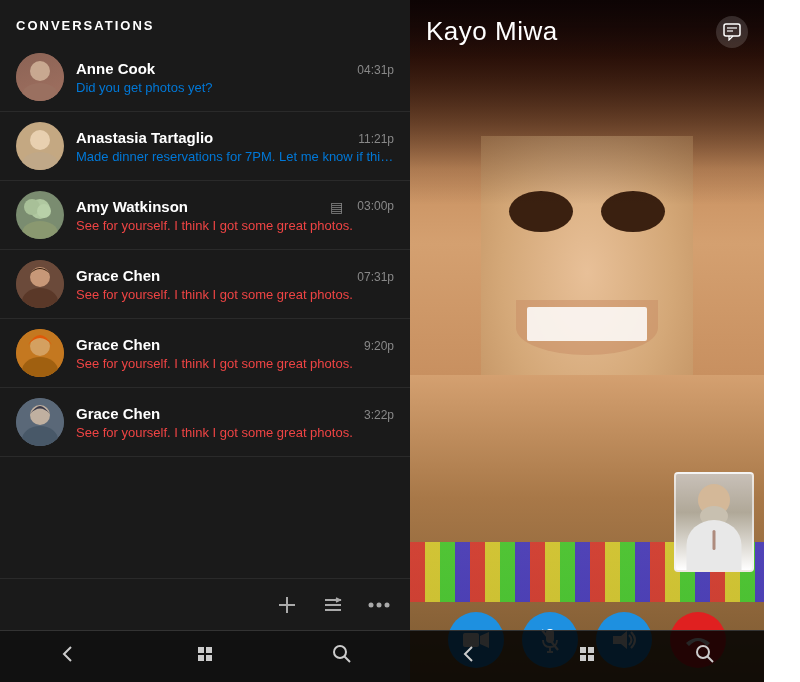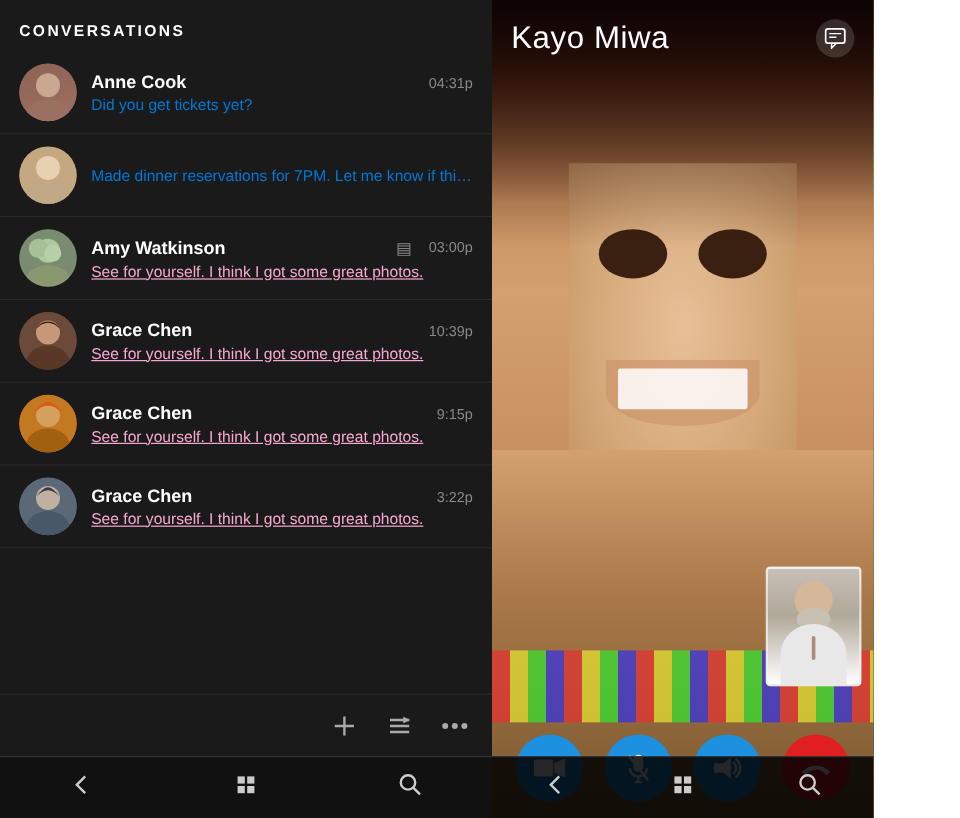--- a/index.html
+++ b/index.html
@@ -85,22 +85,21 @@
 
     .conv-preview {
       color: #0078d7;
       font-size: 13px;
       white-space: nowrap;
       overflow: hidden;
       text-overflow: ellipsis;
     }
 
     .conv-preview.gray {
-      color: #f9a8d4;
-      text-decoration: underline;
+      color: #ef4444;
     }
 
     .msg-icon {
       color: #888;
       font-size: 14px;
       margin-top: 2px;
     }
 
     
     .left-bottom-bar {
@@ -133,21 +132,21 @@
     }
 
     .nav-icon {
       color: #ccc;
       font-size: 18px;
       cursor: pointer;
     }
 
     
     .right-panel {
-      width: 318px;
+      width: 354px;
       height: 682px;
       position: relative;
       background: #000;
       flex-shrink: 0;
     }
 
     .video-bg {
       width: 100%;
       height: 100%;
       background: linear-gradient(160deg, #c8a870 0%, #b8945c 20%, #d4a96a 40%, #c09060 60%, #8a6840 80%, #6b5030 100%);
@@ -354,32 +353,36 @@
             <circle cx="24" cy="18" r="10" fill="#c8a890"></circle>
             <ellipse cx="24" cy="42" rx="18" ry="12" fill="#9a7060"></ellipse>
           </svg>
         </div>
       </div>
       <div class="conv-content">
         <div class="conv-top">
           <span class="conv-name">Anne Cook</span>
           <span class="conv-time">04:31p</span>
         </div>
-        <div class="conv-preview">Did you get tickets yet?</div>
+        <div class="conv-preview">Did you get photos yet?</div>
       </div>
     </div>
 
     <div class="conv-item">
       <div class="avatar av-anastasia">
         <svg width="48" height="48" viewBox="0 0 48 48">
           <circle cx="24" cy="18" r="10" fill="#e8d0b0"></circle>
           <ellipse cx="24" cy="42" rx="18" ry="12" fill="#c0a888"></ellipse>
         </svg>
       </div>
       <div class="conv-content">
+        <div class="conv-top">
+          <span class="conv-name">Anastasia Tartaglio</span>
+          <span class="conv-time">11:21p</span>
+        </div>
         <div class="conv-preview">Made dinner reservations for 7PM. Let me know if this is too late.</div>
       </div>
     </div>
 
     <div class="conv-item">
       <div class="avatar av-amy">
         <svg width="48" height="48" viewBox="0 0 48 48">
           <circle cx="24" cy="18" r="10" fill="#b0c8a0"></circle>
           <ellipse cx="24" cy="42" rx="18" ry="12" fill="#8a9870"></ellipse>
           <circle cx="16" cy="16" r="8" fill="#a8c098"></circle>
@@ -403,39 +406,39 @@
         <svg width="48" height="48" viewBox="0 0 48 48">
           <rect width="48" height="48" rx="24" fill="#6b4a3a"></rect>
           <circle cx="24" cy="17" r="10" fill="#c89878"></circle>
           <ellipse cx="24" cy="42" rx="18" ry="14" fill="#5a3828"></ellipse>
           <path d="M14 14 Q24 4 34 14 Q30 8 24 8 Q18 8 14 14Z" fill="#2a1808"></path>
         </svg>
       </div>
       <div class="conv-content">
         <div class="conv-top">
           <span class="conv-name">Grace Chen</span>
-          <span class="conv-time">10:39p</span>
+          <span class="conv-time">07:31p</span>
         </div>
         <div class="conv-preview gray">See for yourself. I think I got some great photos.</div>
       </div>
     </div>
 
     <div class="conv-item">
       <div class="avatar av-grace2">
         <svg width="48" height="48" viewBox="0 0 48 48">
           <rect width="48" height="48" rx="24" fill="#c47820"></rect>
           <circle cx="24" cy="17" r="10" fill="#d4a060"></circle>
           <ellipse cx="24" cy="42" rx="18" ry="14" fill="#a06010"></ellipse>
           <path d="M12 16 Q24 2 36 16 Q30 6 24 6 Q18 6 12 16Z" fill="#e05808"></path>
         </svg>
       </div>
       <div class="conv-content">
         <div class="conv-top">
           <span class="conv-name">Grace Chen</span>
-          <span class="conv-time">9:15p</span>
+          <span class="conv-time">9:20p</span>
         </div>
         <div class="conv-preview gray">See for yourself. I think I got some great photos.</div>
       </div>
     </div>
 
     <div class="conv-item">
       <div class="avatar av-grace3">
         <svg width="48" height="48" viewBox="0 0 48 48">
           <rect width="48" height="48" rx="24" fill="#5a6878"></rect>
           <circle cx="24" cy="17" r="10" fill="#c0b0a0"></circle>

